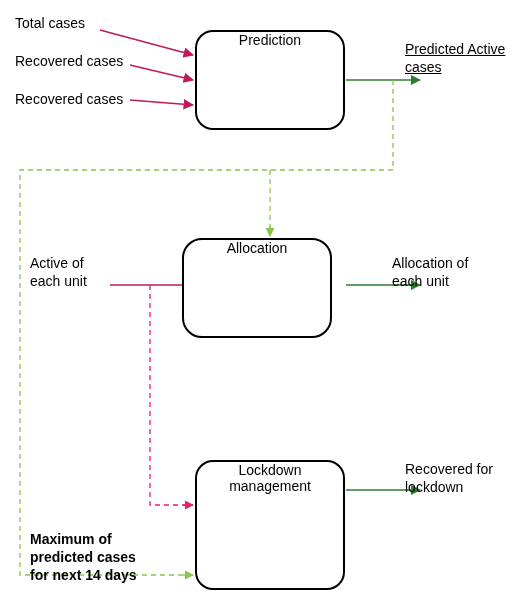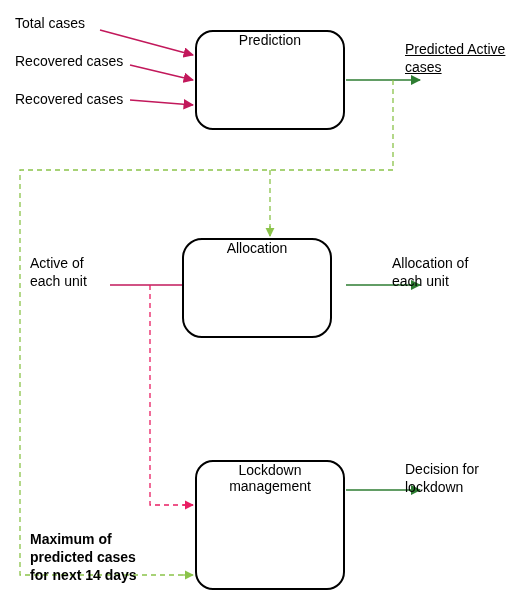--- a/index.html
+++ b/index.html
@@ -97,14 +97,14 @@
 <div class="label" style="left:30px; top:254px; white-space:pre-line;">Active of
 each unit</div>
 <div class="label" style="left:30px; top:530px; white-space:pre-line;font-weight:bold;">Maximum of
 predicted cases
 for next 14 days</div>
 
 <div class="label" style="left:405px; top:40px; white-space:pre-line;text-decoration:underline;">Predicted Active
 cases</div>
 <div class="label" style="left:385px; top:254px; white-space:pre-line;margin-left:7px;">Allocation  of
 each unit</div>
-<div class="label" style="left:405px; top:460px; white-space:pre-line;">Decision for
+<div class="label" style="left:405px; top:460px; white-space:pre-line;">Recovered for
 lockdown</div>
 
 </body></html>

